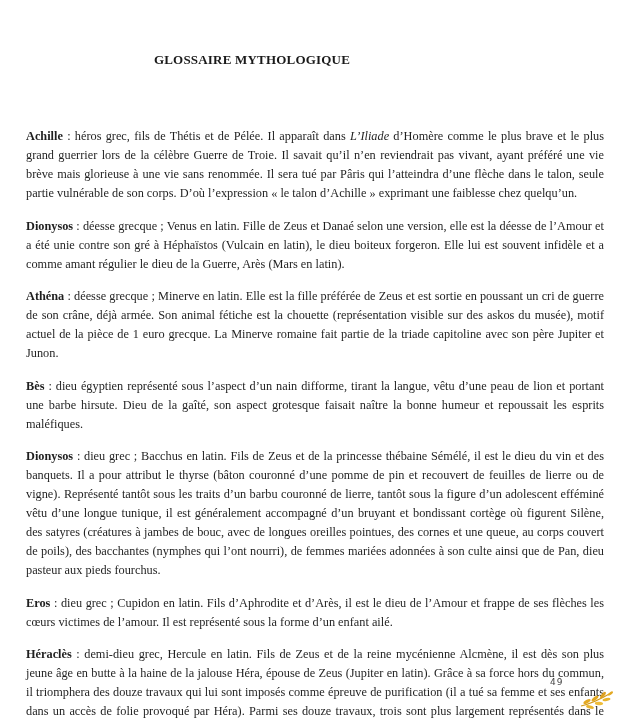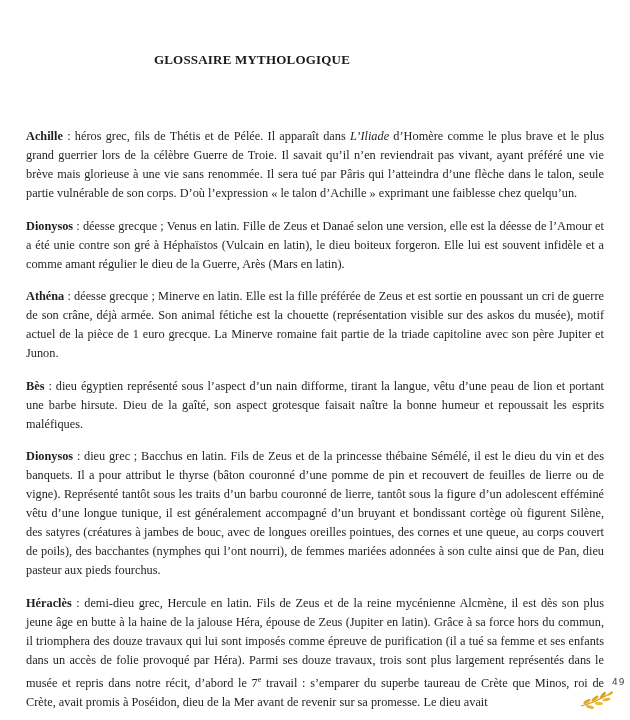--- a/index.html
+++ b/index.html
@@ -16,21 +16,21 @@
     .entries {
       position: absolute; top: 127px; left: 26px; width: 578px;
     }
     .entry {
       margin: 0 0 13.5px 0;
       font-size: 12.3px; line-height: 19px;
       text-align: justify;
     }
     .entry .term { font-weight: bold; }
     .page-number {
-      position: absolute; top: 677px; left: 612px;
+      position: absolute; top: 677px; left: 550px;
       font-family: "DejaVu Sans", sans-serif;
       font-size: 9px; color: #444; letter-spacing: 1px;
     }
     .laurel {
       position: absolute; top: 690px; left: 578px; width: 36px; height: 20px;
     }
   </style>
 </head>
 <body>
 
@@ -41,20 +41,21 @@
   <p class="entry"><span class="term">Achille</span><span> : </span><span>héros grec, fils de Thétis et de Pélée. Il apparaît dans </span><em>L’Iliade</em><span> d’Homère comme le plus brave et le plus grand guerrier lors de la célèbre Guerre de Troie. Il savait qu’il n’en reviendrait pas vivant, ayant préféré une vie brève mais glorieuse à une vie sans renommée. Il sera tué par Pâris qui l’atteindra d’une flèche dans le talon, seule partie vulnérable de son corps. D’où l’expression « le talon d’Achille » exprimant une faiblesse chez quelqu’un.</span></p>
 
   <p class="entry"><span class="term">Dionysos</span><span> : </span><span>déesse grecque ; Venus en latin. Fille de Zeus et Danaé selon une version, elle est la déesse de l’Amour et a été unie contre son gré à Héphaïstos (Vulcain en latin), le dieu boiteux forgeron. Elle lui est souvent infidèle et a comme amant régulier le dieu de la Guerre, Arès (Mars en latin).</span></p>
 
   <p class="entry"><span class="term">Athéna</span><span> : </span><span>déesse grecque ; Minerve en latin. Elle est la fille préférée de Zeus et est sortie en poussant un cri de guerre de son crâne, déjà armée. Son animal fétiche est la chouette (représentation visible sur des askos du musée), motif actuel de la pièce de 1 euro grecque. La Minerve romaine fait partie de la triade capitoline avec son père Jupiter et Junon.</span></p>
 
   <p class="entry"><span class="term">Bès</span><span> : </span><span>dieu égyptien représenté sous l’aspect d’un nain difforme, tirant la langue, vêtu d’une peau de lion et portant une barbe hirsute. Dieu de la gaîté, son aspect grotesque faisait naître la bonne humeur et repoussait les esprits maléfiques.</span></p>
 
   <p class="entry"><span class="term">Dionysos</span><span> : </span><span>dieu grec ; Bacchus en latin. Fils de Zeus et de la princesse thébaine Sémélé, il est le dieu du vin et des banquets. Il a pour attribut le thyrse (bâton couronné d’une pomme de pin et recouvert de feuilles de lierre ou de vigne). Représenté tantôt sous les traits d’un barbu couronné de lierre, tantôt sous la figure d’un adolescent efféminé vêtu d’une longue tunique, il est généralement accompagné d’un bruyant et bondissant cortège où figurent Silène, des satyres (créatures à jambes de bouc, avec de longues oreilles pointues, des cornes et une queue, au corps couvert de poils), des bacchantes (nymphes qui l’ont nourri), de femmes mariées adonnées à son culte ainsi que de Pan, dieu pasteur aux pieds fourchus.</span></p>
 
+  <p class="entry"><span class="term">Eros</span><span> : </span><span>dieu grec ; Cupidon en latin. Fils d’Aphrodite et d’Arès, il est le dieu de l’Amour et frappe de ses flèches les cœurs victimes de l’amour. Il est représenté sous la forme d’un enfant ailé.</span></p>
 
   <p class="entry"><span class="term">Héraclès</span><span> : </span><span>demi-dieu grec, Hercule en latin. Fils de Zeus et de la reine mycénienne Alcmène, il est dès son plus jeune âge en butte à la haine de la jalouse Héra, épouse de Zeus (Jupiter en latin). Grâce à sa force hors du commun, il triomphera des douze travaux qui lui sont imposés comme épreuve de purification (il a tué sa femme et ses enfants dans un accès de folie provoqué par Héra). Parmi ses douze travaux, trois sont plus largement représentés dans le musée et repris dans notre récit, d’abord le 7</span><sup style="font-size:8px;">e</sup><span> travail : s’emparer du superbe taureau de Crète que Minos, roi de Crète, avait promis à Poséidon, dieu de la Mer avant de revenir sur sa promesse. Le dieu avait</span></p>
 
 </div>
 
 <div class="page-number">49</div>
 
 <svg class="laurel" viewBox="0 0 36 20" xmlns="http://www.w3.org/2000/svg">
   <path d="M3 16 Q16 13 33 3" stroke="#d49a18" stroke-width="1.2" fill="none"></path>
   <ellipse cx="9" cy="11.5" rx="4" ry="1.6" transform="rotate(-30 9 11.5)" fill="#e3a923"></ellipse>

